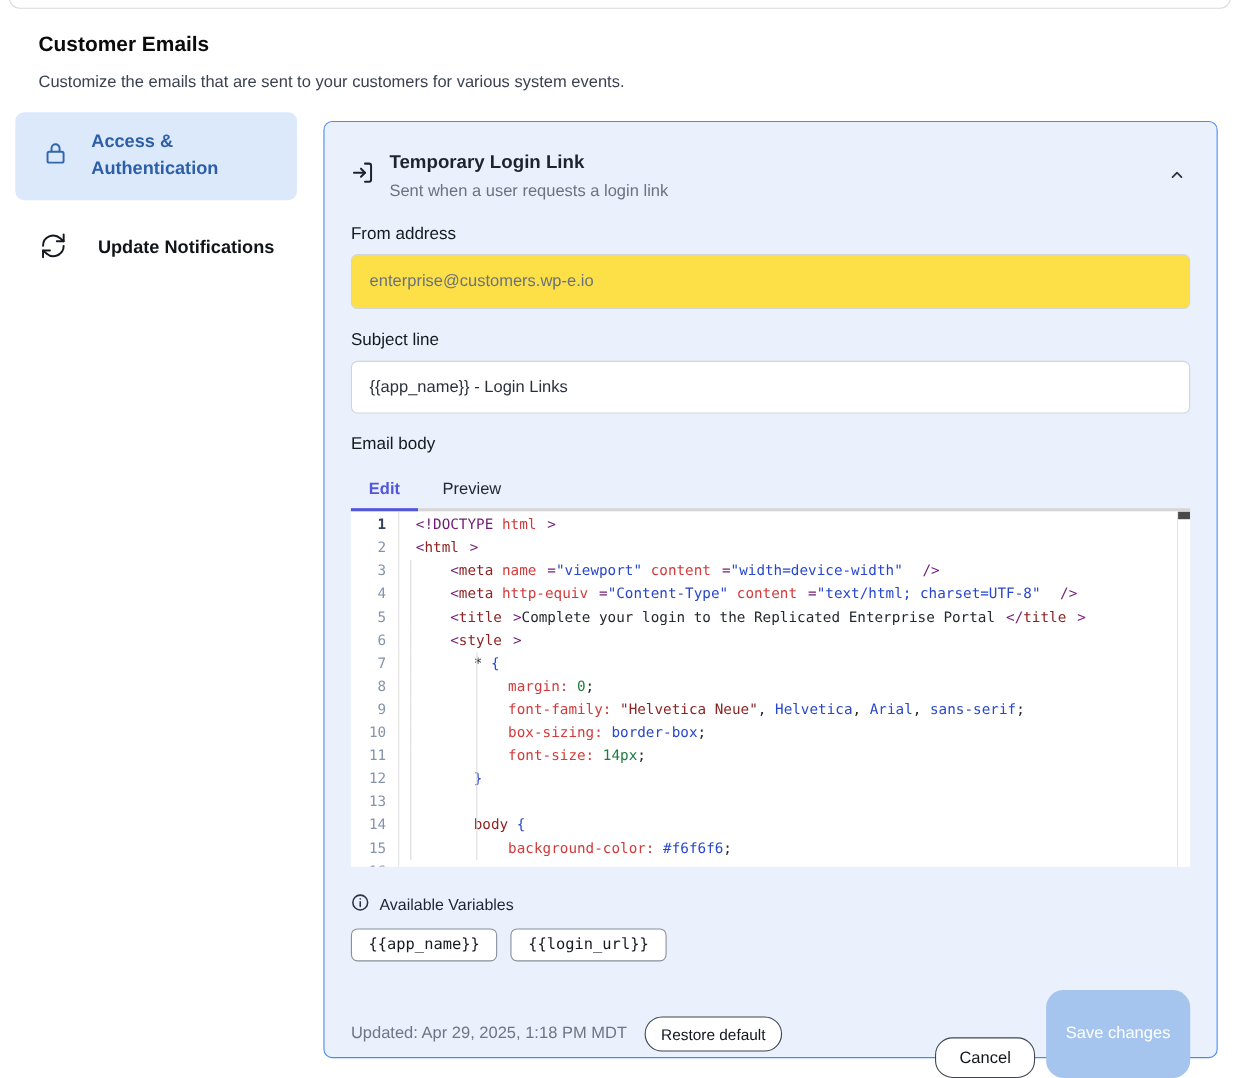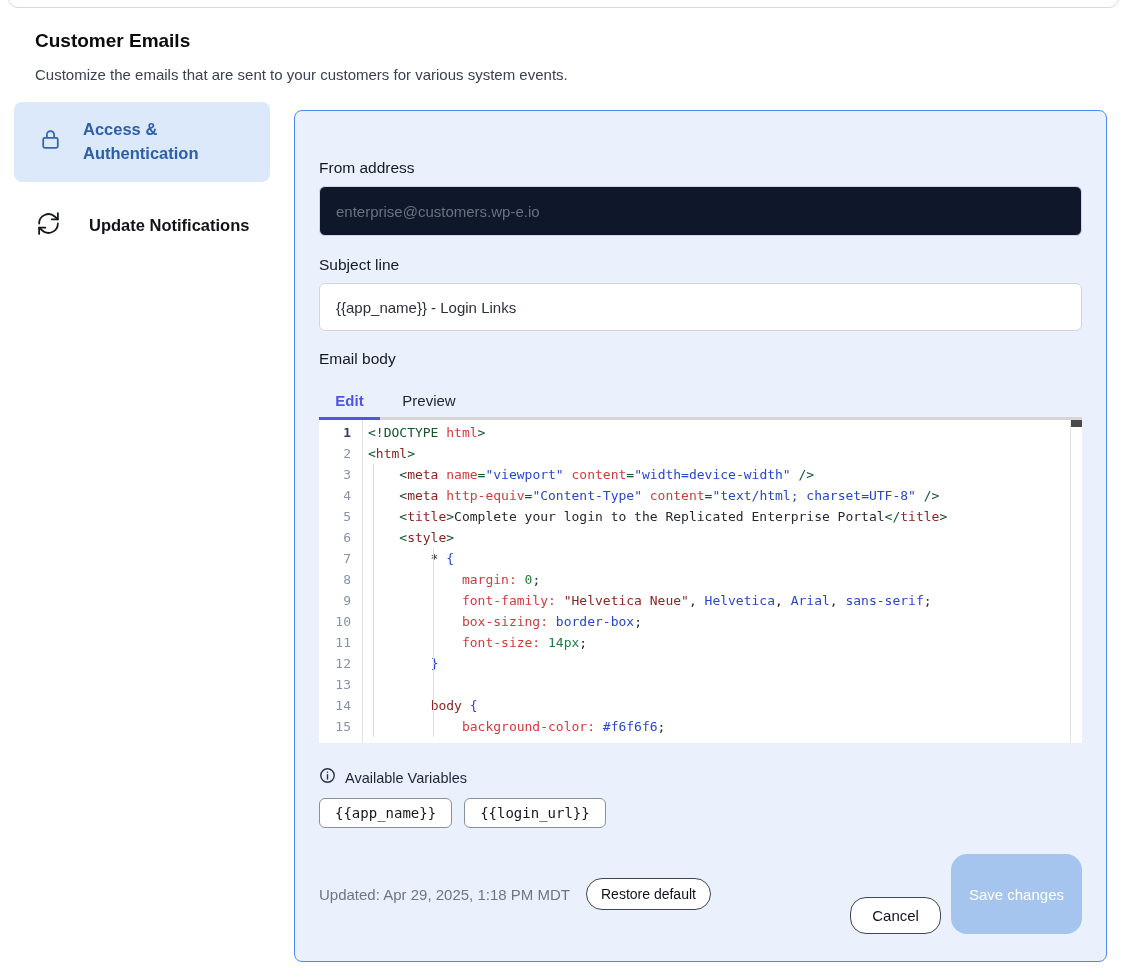--- a/index.html
+++ b/index.html
@@ -30,21 +30,21 @@
   .panel-head { display:flex; gap:13px; position:relative; }
   .panel-head .head-icon { margin-top:9px; }
   .head-title { font-size:17px; font-weight:700; color:#1d2430; line-height:1.35; }
   .head-sub { font-size:15px; color:#6b7280; margin-top:5px; }
   .collapse-btn { position:absolute; right:4px; top:14px; background:none; border:none; cursor:pointer; }
 
   .field-label { font-size:15.5px; color:#14191f; }
   .lbl-from { margin-top:22px; }
   .input-box { margin-top:9px; height:50px; border:1px solid #d2d6dc; border-radius:6px;
     display:flex; align-items:center; padding:0 16px; font-size:15px; width:100%; background:#fff; }
-  .input-from { background:#0f172a; color:#6a7280;text-align:right; }
+  .input-from { background:#fde047; color:#6a7280;text-align:right; }
   .lbl-subject { margin-top:20px; }
   .input-subject { height:48px; color:#2b313b; }
   .lbl-body { margin-top:19px; }
 
   
   .tabs { margin-top:15px; display:flex; border-bottom:3px solid #d6d6d6; }
   .tab { position:relative; height:34px; display:flex; align-items:center; justify-content:center;
     font-size:15px; color:#222833; cursor:pointer; }
   .tab-edit { width:61px;text-align:right; }
   .tab-preview { width:78px; margin-left:10px; }
@@ -54,21 +54,21 @@
   
   .editor { position:relative; height:323px; background:#fff; overflow:hidden; display:flex;
     font-family:"DejaVu Sans Mono", monospace; font-size:13px; line-height:21px; }
   .gutter { width:44px; flex:0 0 44px; border-right:1px solid #e3e3e3; text-align:right;
     padding:2px 11px 0 0; color:#8593ab; }
   .gutter .ln { height:21px; }
   .gutter .ln.active { color:#33415e; font-weight:700; }
   .code { position:relative; flex:1; padding-top:2px; }
   .cline { position:relative; height:21px; white-space:pre; padding-left:5px; }
   .cline .g { position:absolute; top:0; bottom:0; width:1px; background:#dcdcdc; }
-  .tk-gray { color:#14532d; } .tk-dark { color:#24292e; } .tk-tag { color:#8b2423; }
+  .tk-gray { color:#701a75;margin-left:10px; } .tk-dark { color:#24292e; } .tk-tag { color:#8b2423; }
   .tk-red { color:#d23b3b; } .tk-blue { color:#2847cc; } .tk-green { color:#1d7d3f; }
   .vscroll { position:absolute; top:0; right:0; bottom:0; width:12px; background:#fff;
     border-left:1px solid #e4e4e4; }
   .vthumb { position:absolute; top:0; left:0; right:0; height:7px; background:#4a4a4a; }
 
   
   .vars-row { margin-top:24px; display:flex; align-items:center; gap:9px; }
   .vars-label { font-size:14.5px; font-weight:500; color:#1b2433; }
   .chips { margin-top:10px; display:flex; gap:12px; }
   .chip { background:#fff; border:1px solid #8a9099; border-radius:6px; padding:6px 15px;
@@ -110,20 +110,40 @@
         <path d="M3 22v-6h6"></path>
           <path d="M21 12a9 9 0 0 1-15 6.7L3 16"></path>
       </svg>
     </span>
     <span class="side-label">Update Notifications</span>
   </div>
 </nav>
 
 <section class="panel">
 
+  <div class="panel-head">
+    <span class="head-icon">
+      <svg width="22" height="22" viewBox="0 0 24 24" fill="none" stroke="#1d2430" stroke-width="2" stroke-linecap="round" stroke-linejoin="round">
+        <path d="M14 3h4a2 2 0 0 1 2 2v14a2 2 0 0 1-2 2h-4"></path>
+        <path d="M3 12h11"></path>
+          <path d="M10 8l4 4-4 4"></path>
+      </svg>
+    </span>
+    <div>
+      <div class="head-title">Temporary Login Link</div>
+      <div class="head-sub">Sent when a user requests a login link</div>
+    </div>
+    <button class="collapse-btn">
+      <span>
+        <svg width="16" height="16" viewBox="0 0 24 24" fill="none" stroke="#2b313b" stroke-width="2.4" stroke-linecap="round" stroke-linejoin="round">
+          <path d="M6 15l6-6 6 6"></path>
+        </svg>
+      </span>
+    </button>
+  </div>
 
   <div class="field-label lbl-from">From address</div>
   <div class="input-box input-from">enterprise@customers.wp-e.io</div>
 
   <div class="field-label lbl-subject">Subject line</div>
   <div class="input-box input-subject">{{app_name}} - Login Links</div>
 
   <div class="field-label lbl-body">Email body</div>
 
   <div class="tabs">

